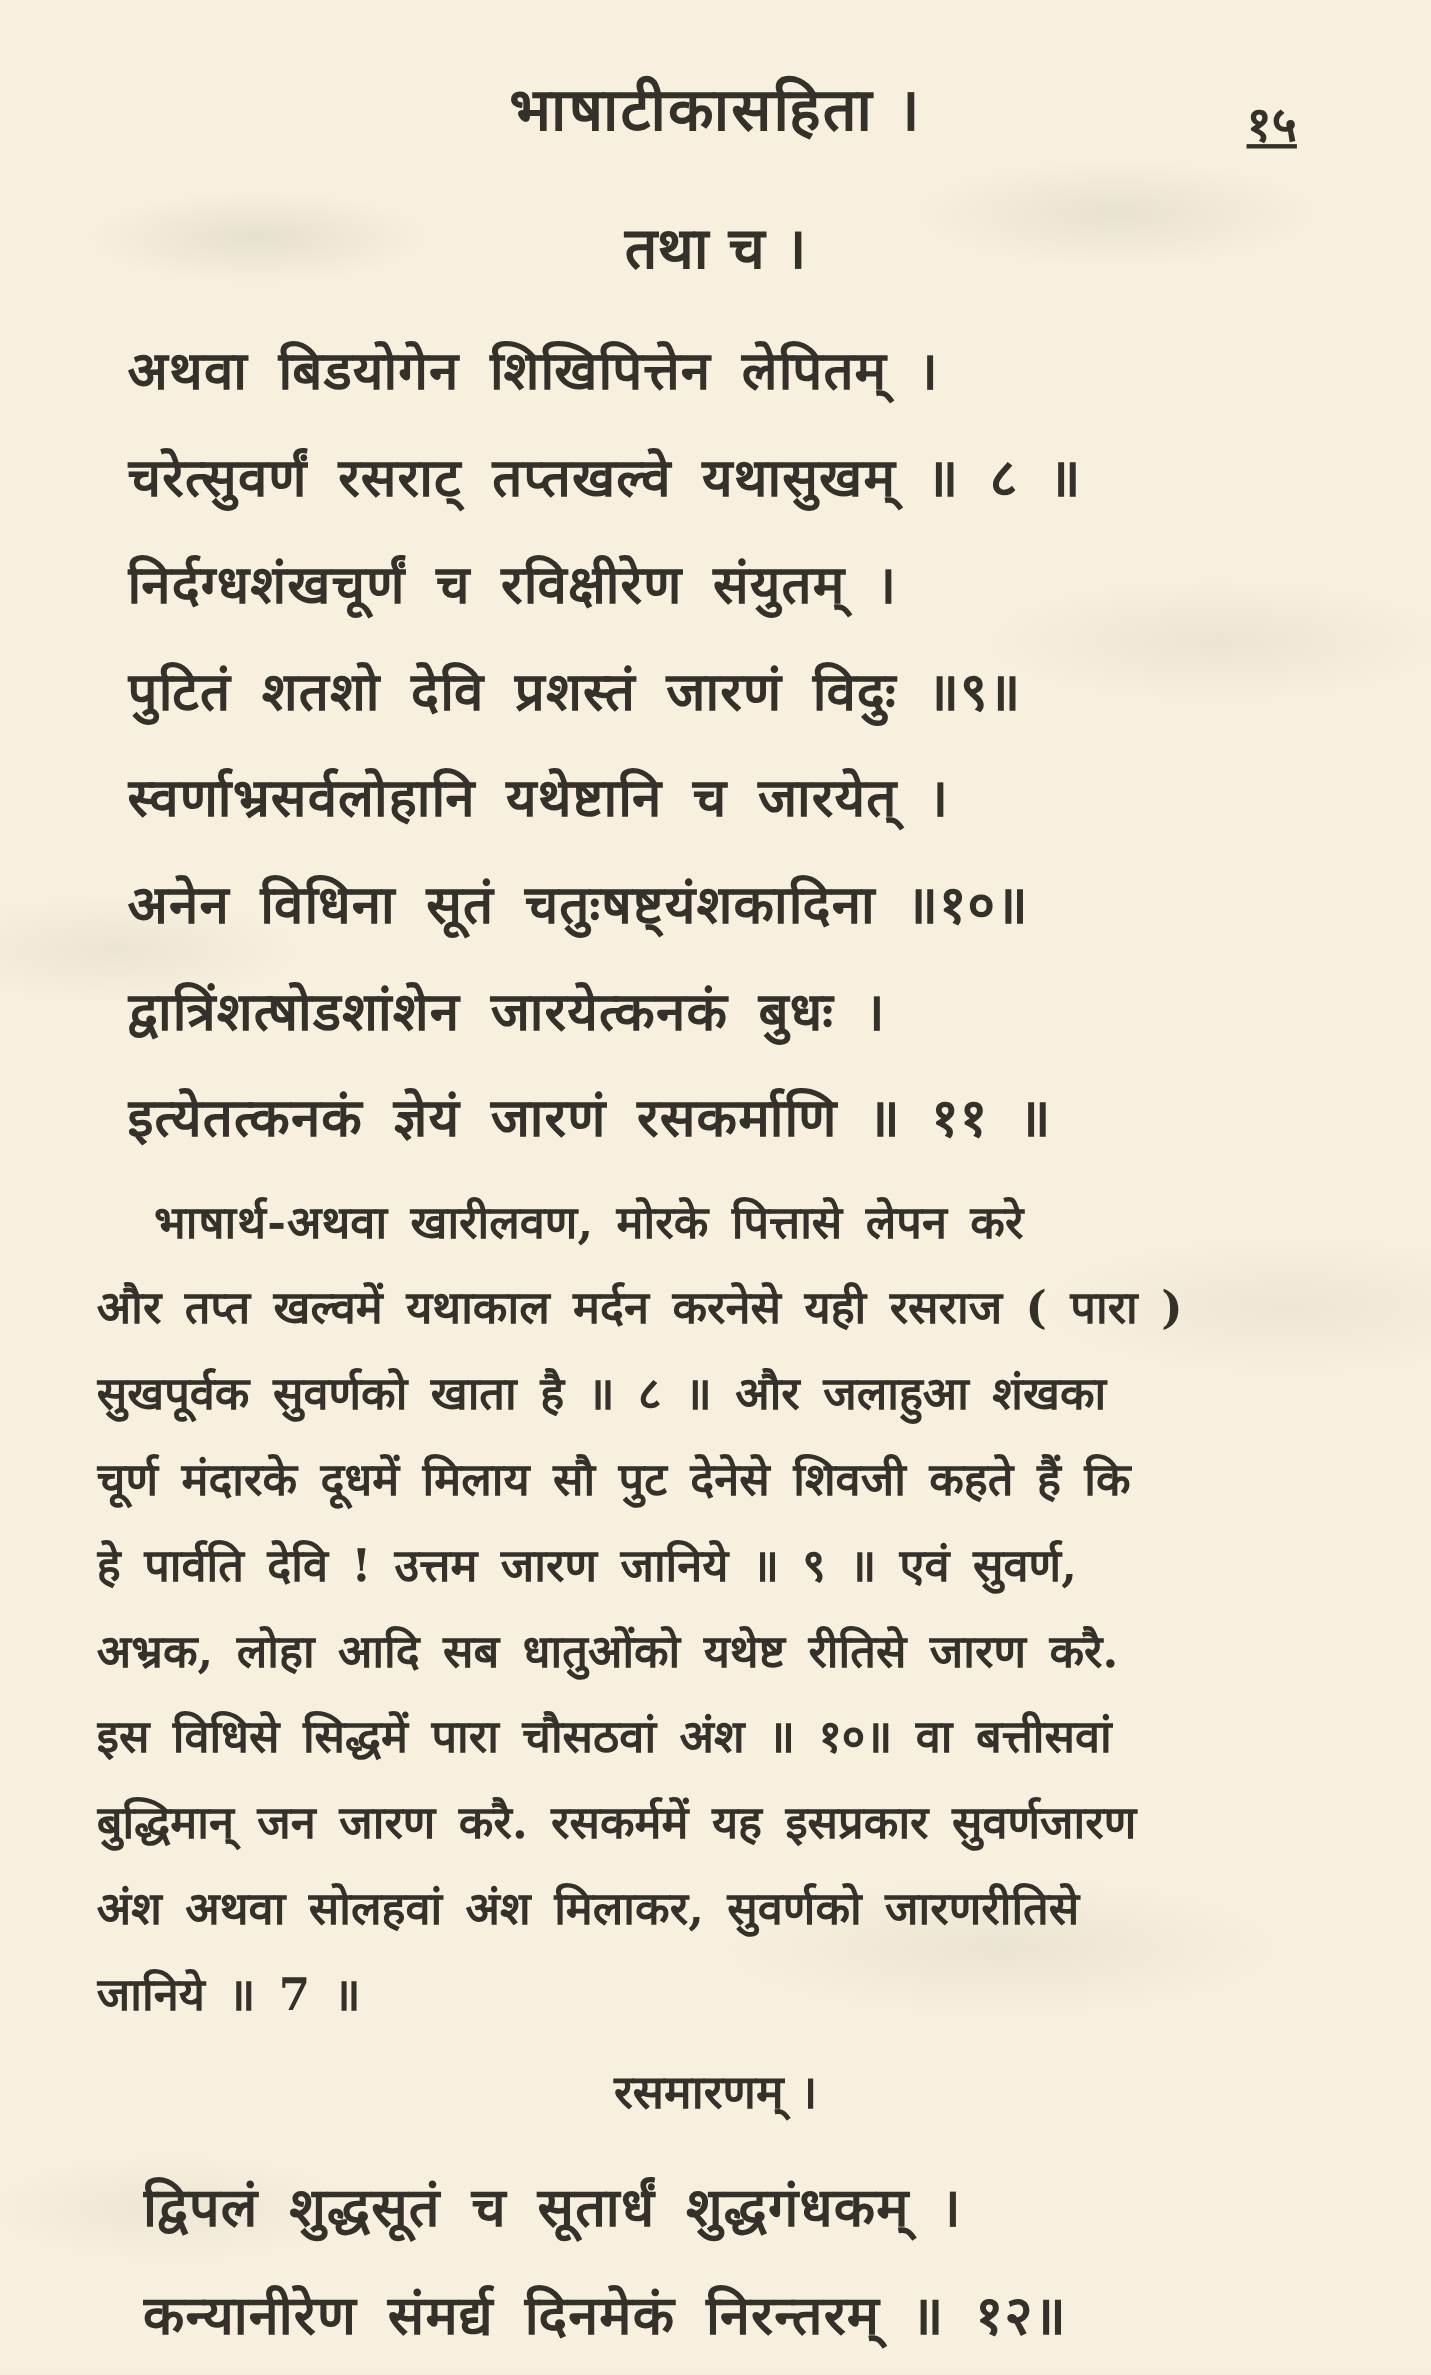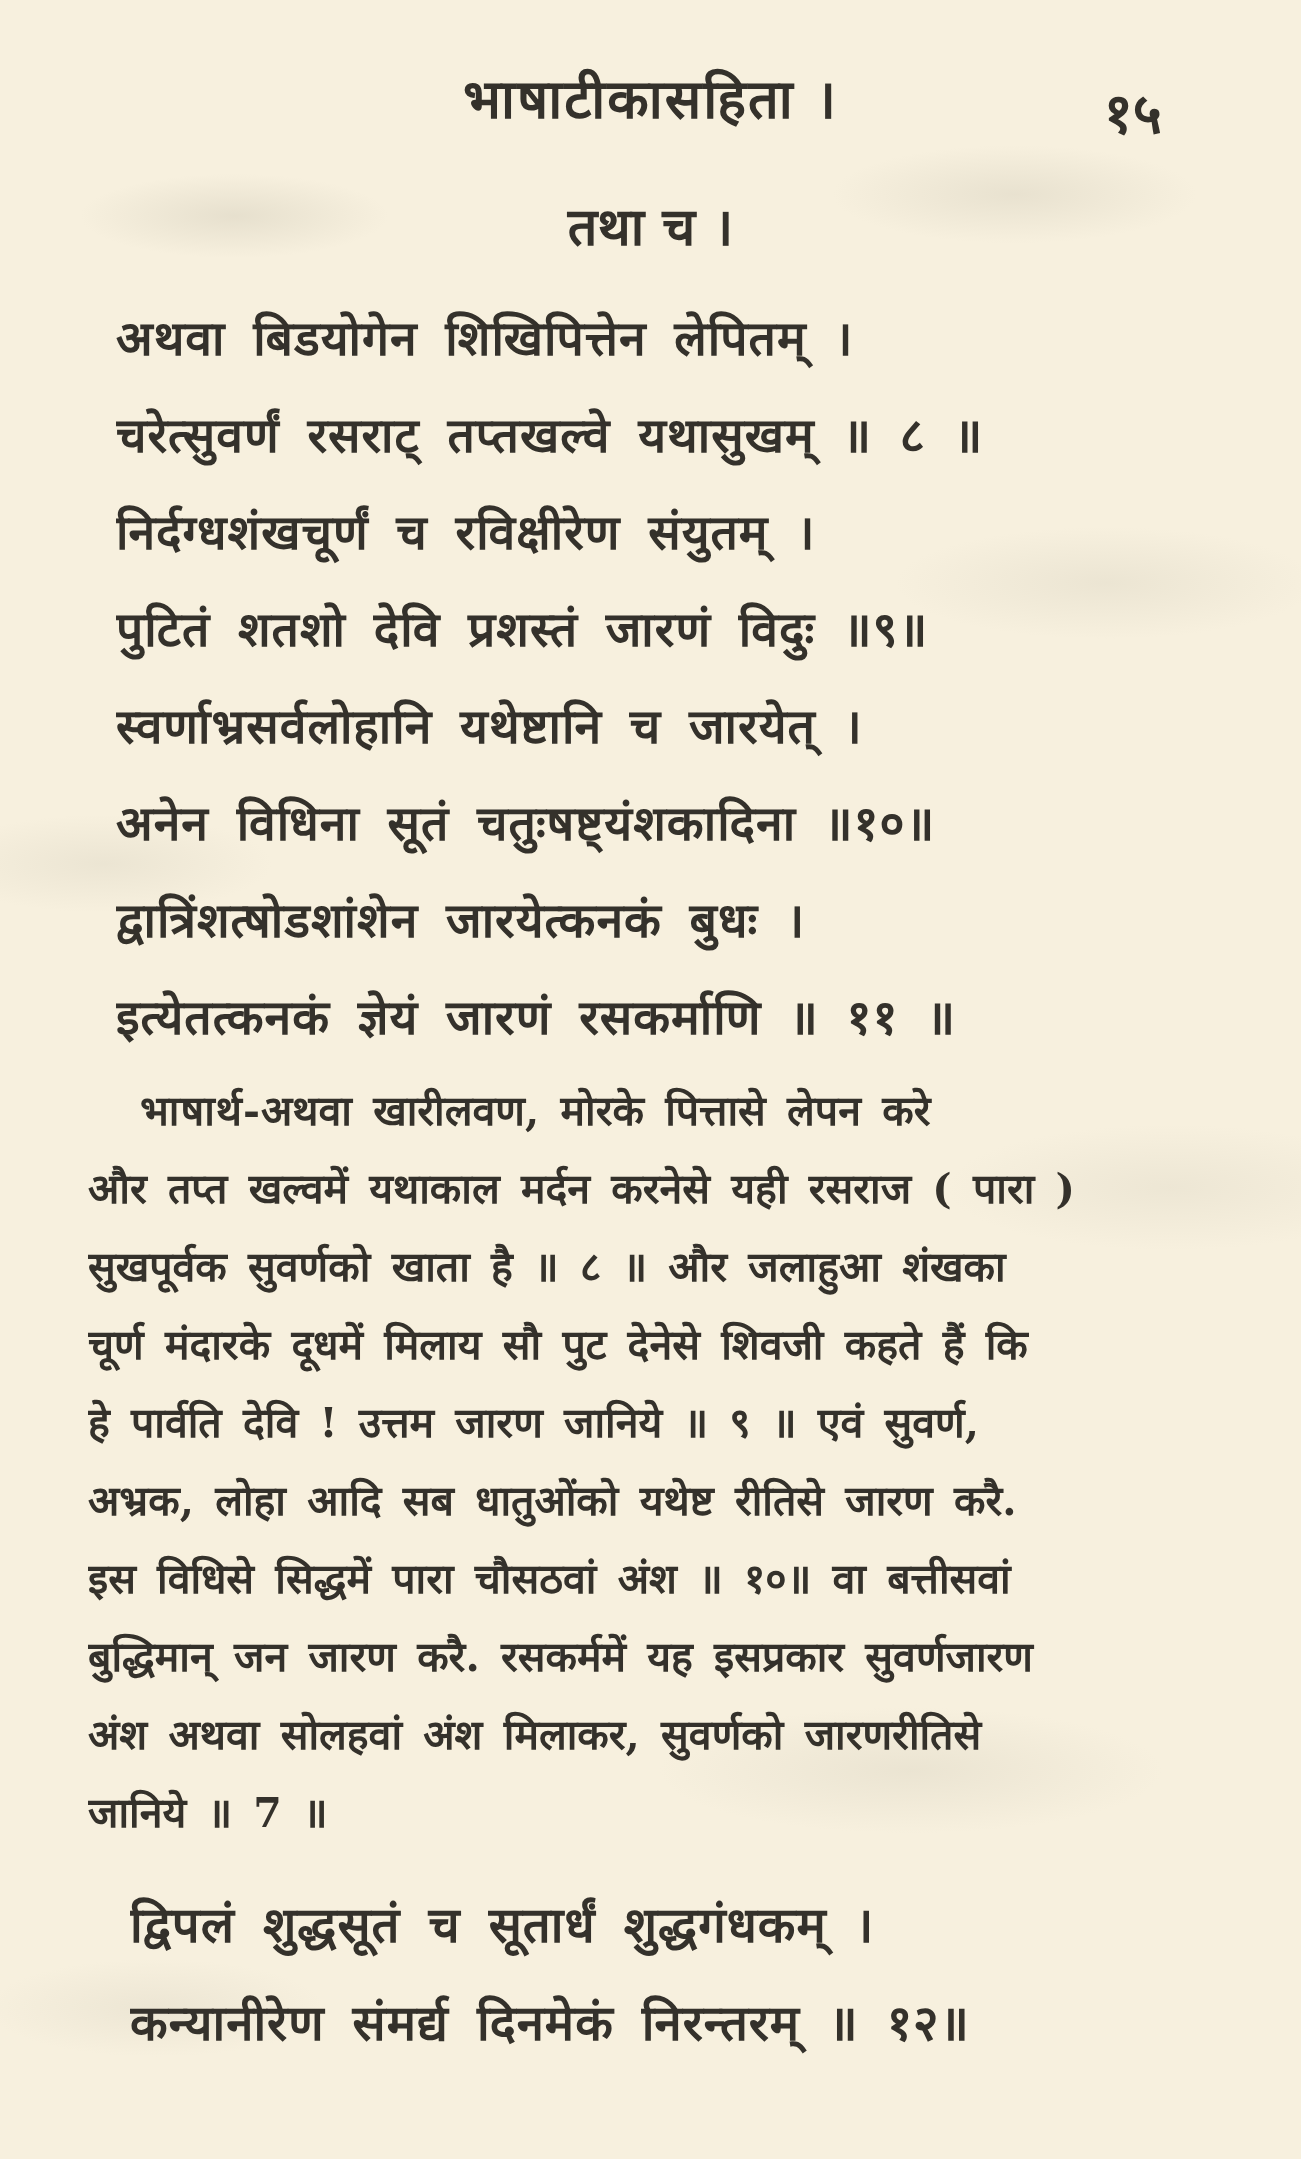--- a/index.html
+++ b/index.html
@@ -30,23 +30,24 @@
   .doc-title {
     text-align: center;
     font-size: 54px;
     line-height: 95px;
     letter-spacing: 2px;
     white-space: nowrap;
   }
   .page-number {
     position: absolute;
     top: 14px;
-    right: 51px;
-    font-size: 56px;
+    right: 34px;
+    font-size: 44px;
     line-height: 95px;
+    text-decoration: underline;
   }
 
   .invocation {
     text-align: center;
     font-size: 52px;
     margin-top: 45px;
     height: 70px;
     line-height: 70px;
     white-space: nowrap;
   }
@@ -116,20 +117,21 @@
       <div class="prose-line">सुखपूर्वक सुवर्णको खाता है ॥ ८ ॥ और जलाहुआ शंखका</div>
       <div class="prose-line">चूर्ण मंदारके दूधमें मिलाय सौ पुट देनेसे शिवजी कहते हैं कि</div>
       <div class="prose-line">हे पार्वति देवि ! उत्तम जारण जानिये ॥ ९ ॥ एवं सुवर्ण,</div>
       <div class="prose-line">अभ्रक, लोहा आदि सब धातुओंको यथेष्ट रीतिसे जारण करै.</div>
       <div class="prose-line">इस विधिसे सिद्धमें पारा चौसठवां अंश ॥ १०॥ वा बत्तीसवां</div>
       <div class="prose-line">बुद्धिमान् जन जारण करै. रसकर्ममें यह इसप्रकार सुवर्णजारण</div>
       <div class="prose-line">अंश अथवा सोलहवां अंश मिलाकर, सुवर्णको जारणरीतिसे</div>
       <div class="prose-line">जानिये ॥ 7 ॥</div>
     </div>
 
+    <div class="section-title">रसमारणम् ।</div>
 
     <div class="shloka-block2">
       <div class="shloka-line">द्विपलं शुद्धसूतं च सूतार्धं शुद्धगंधकम् ।</div>
       <div class="shloka-line">कन्यानीरेण संमर्द्य दिनमेकं निरन्तरम् ॥ १२॥</div>
     </div>
 
   </div>
 </div>
 
 </body></html>

